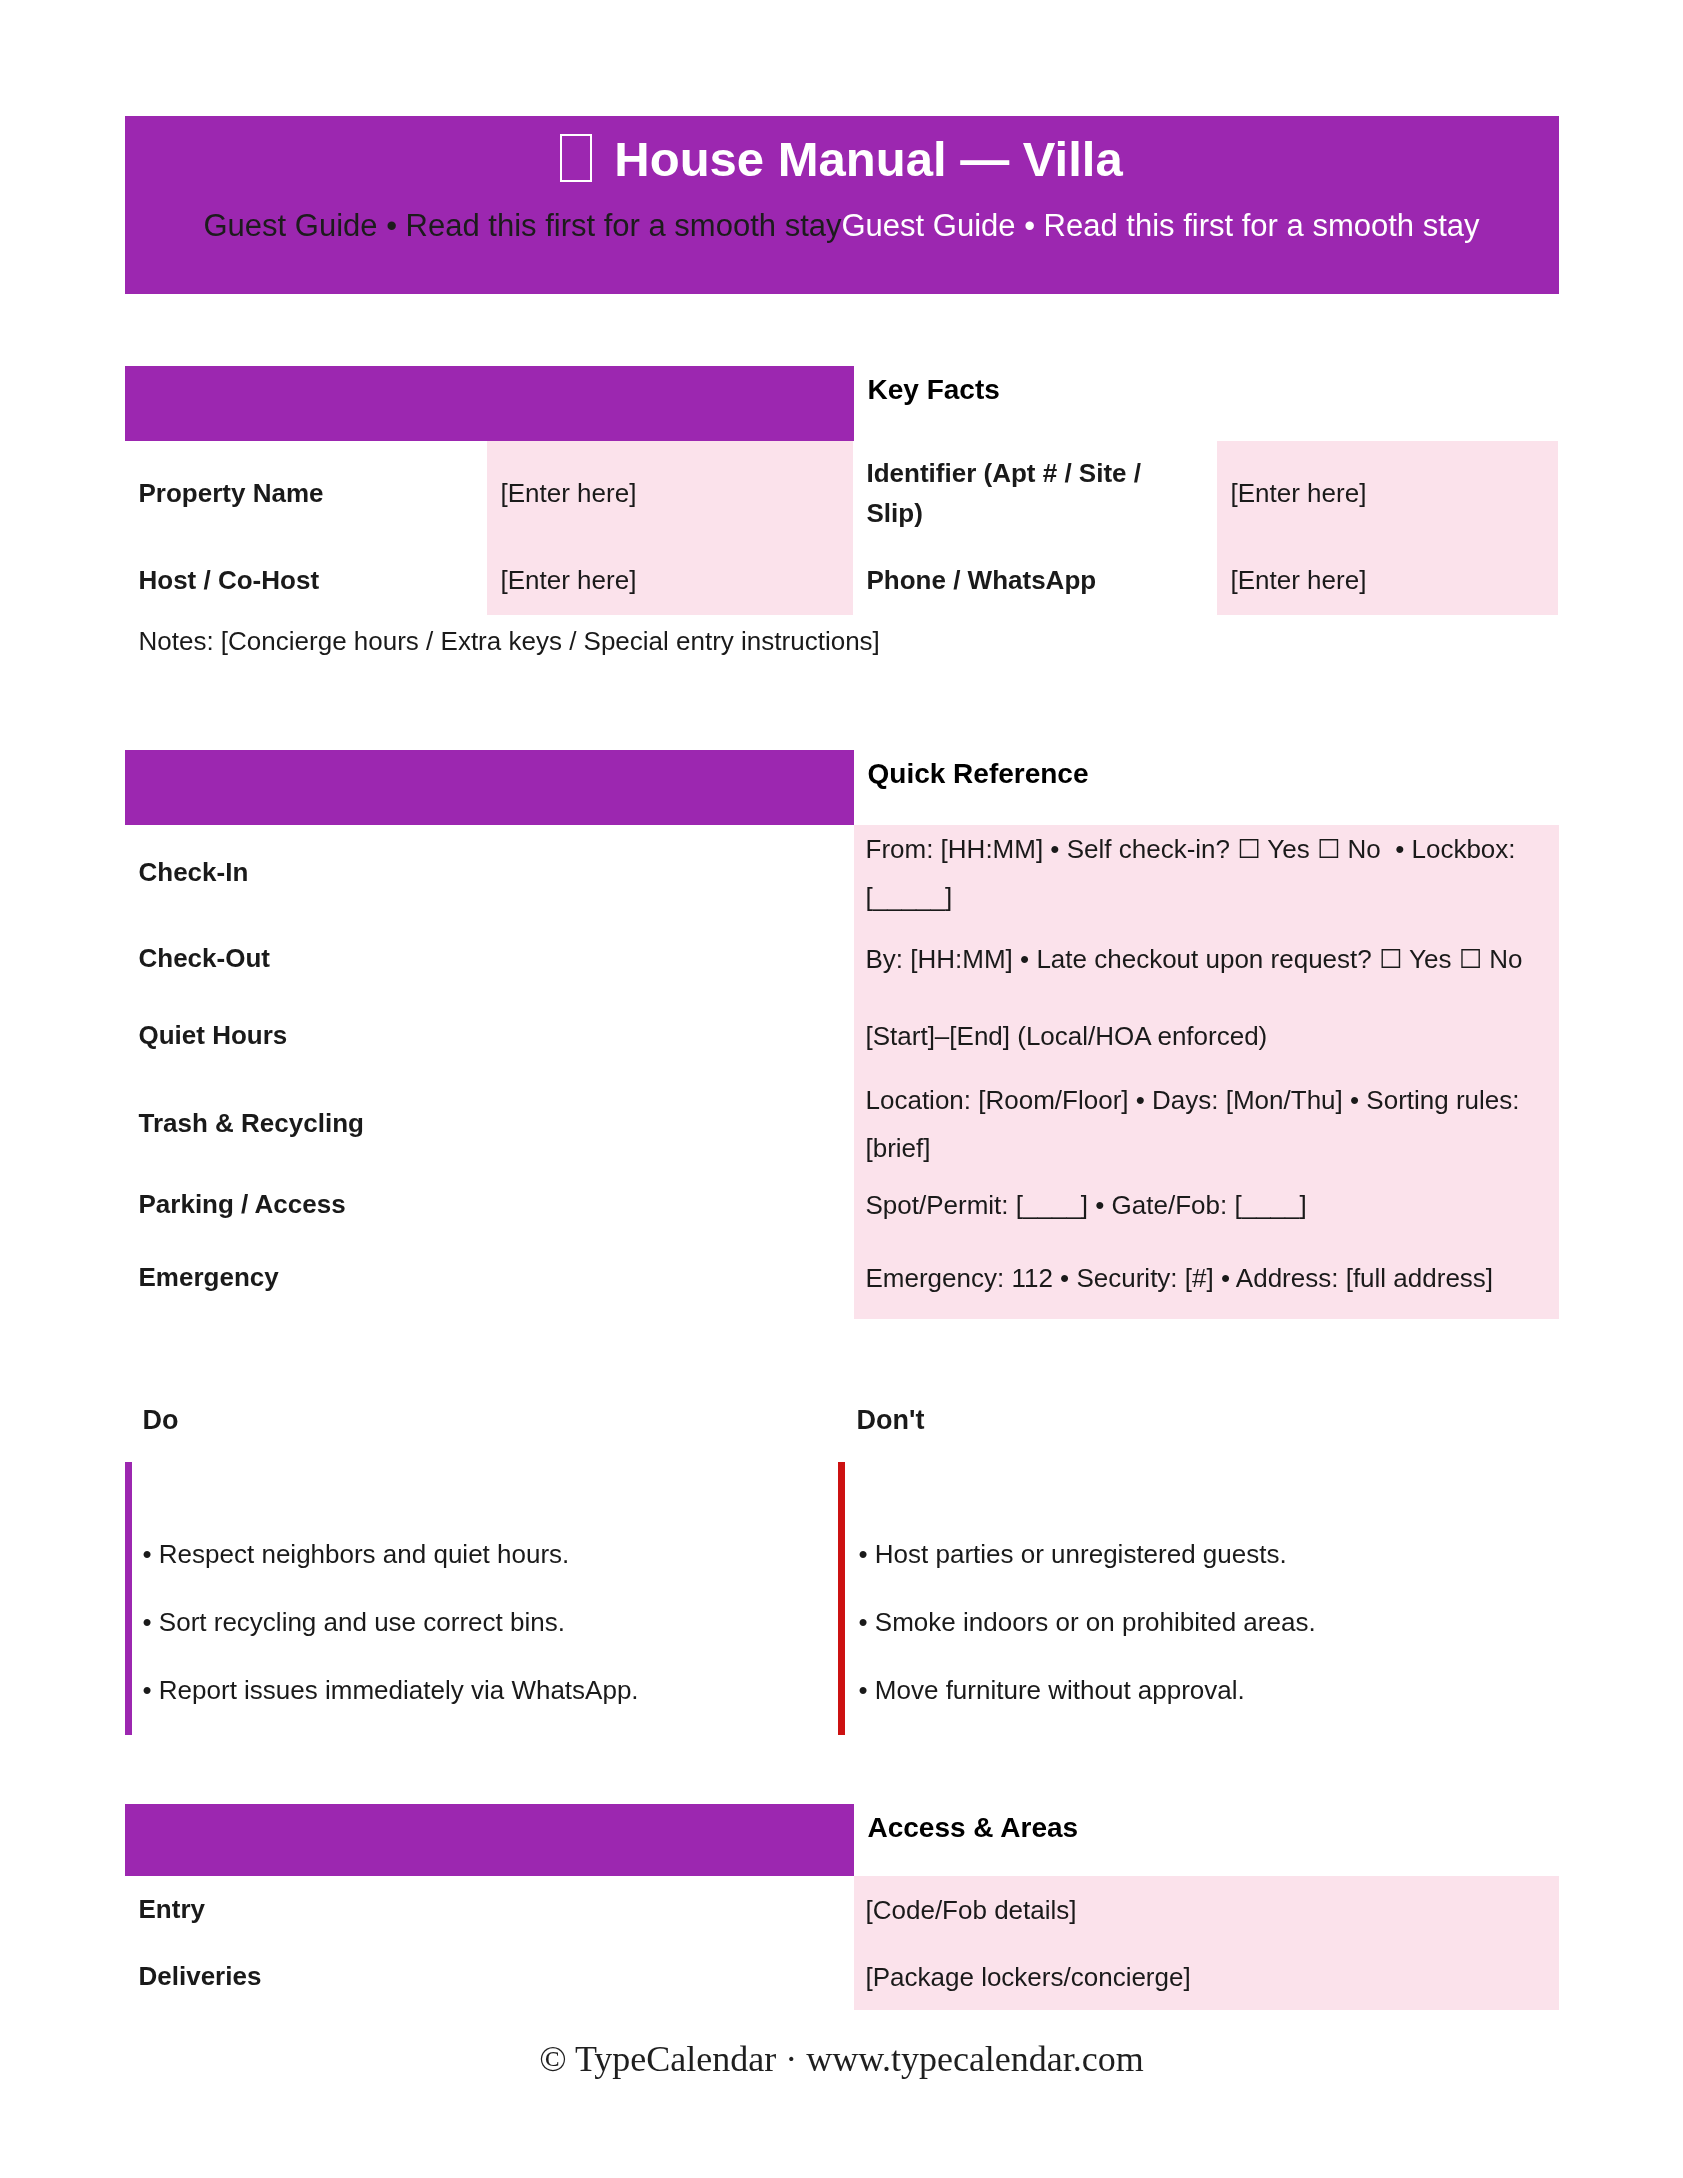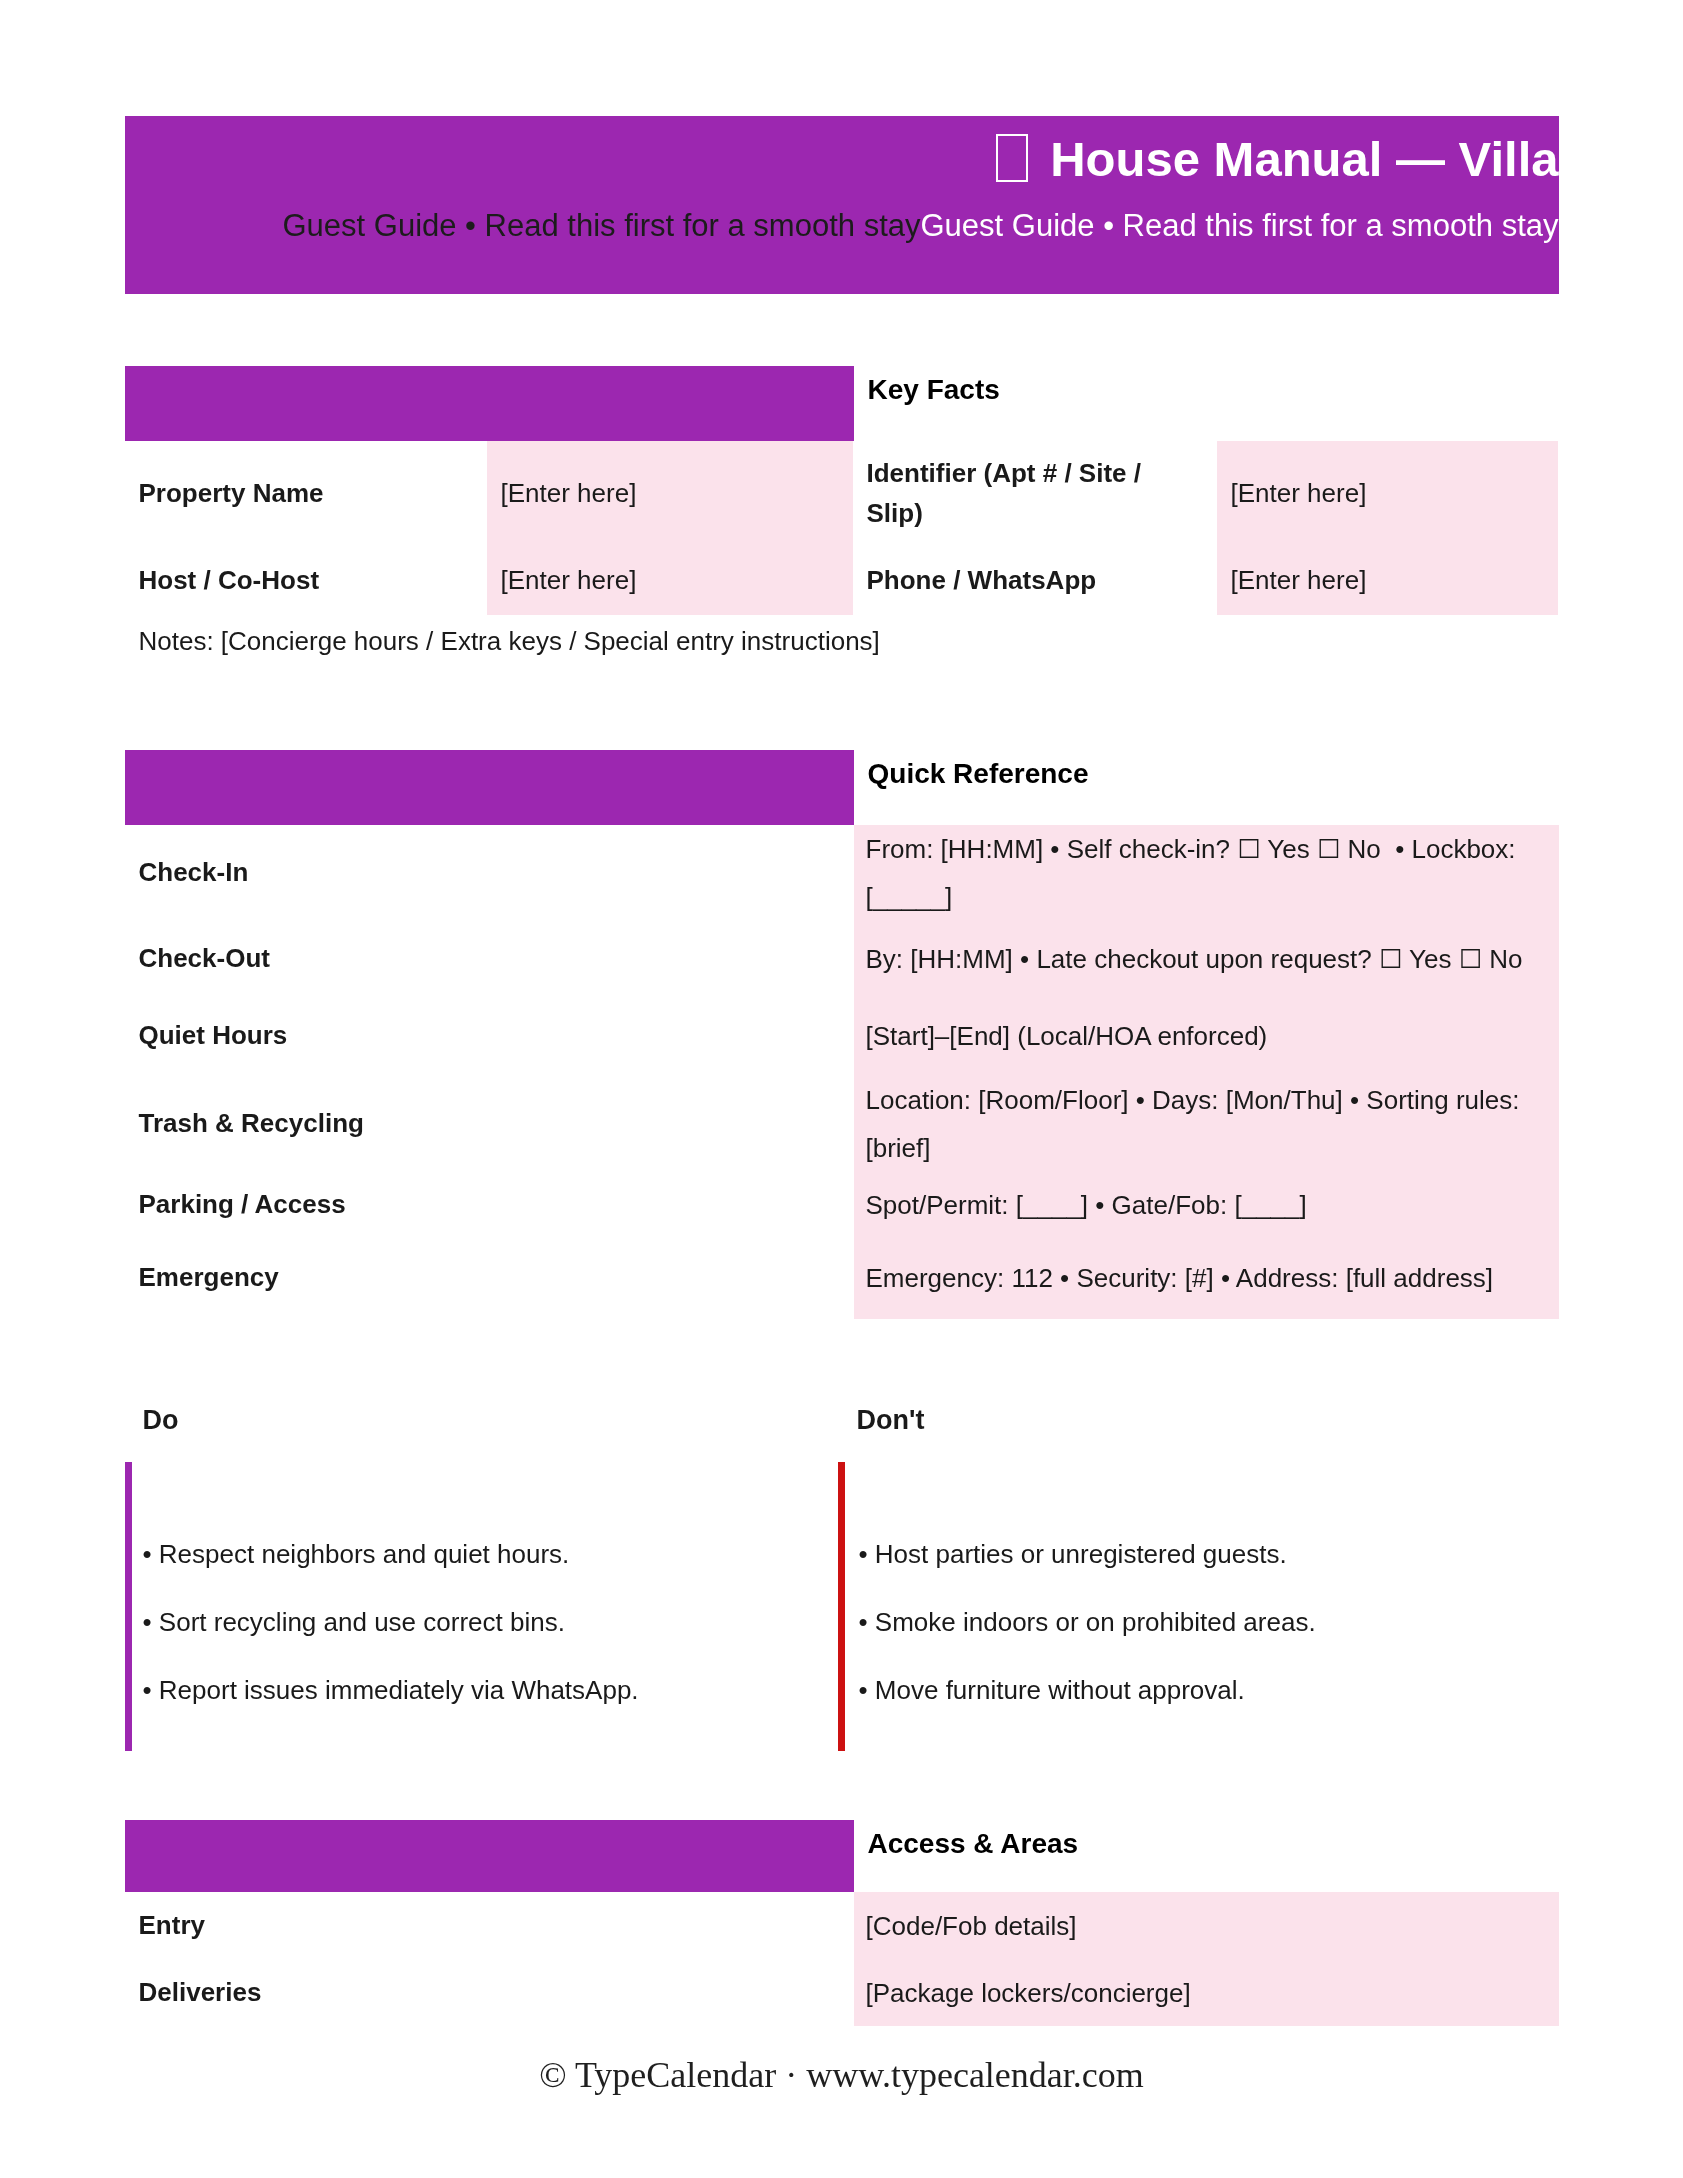--- a/index.html
+++ b/index.html
@@ -3,21 +3,21 @@
 <meta charset="utf-8">
 <style>
   html,body{margin:0;padding:0;background:#e8e8e8;}
   .page{
     position:relative;width:1683px;height:2178px;background:#ffffff;
     font-family:"Liberation Sans","DejaVu Sans",sans-serif;color:#1a1a1a;
     font-size:26px;overflow:hidden;margin:0 auto;
   }
   .content{width:1434px;margin:0 auto;}
   
-  .banner{margin-top:116px;height:178px;background:#9c27b0;text-align:right;color:#fff;}
+  .banner{margin-top:116px;height:178px;background:#9c27b0;text-align:center;color:#fff;}
   .banner-title{padding-top:16px;font-size:49px;font-weight:bold;line-height:55px;}
   .tofu{display:inline-block;width:28px;height:44px;border:2px solid #ffffff;margin-right:22px;vertical-align:-6px;}
   .banner-sub{margin-top:22px;font-size:31px;line-height:34px;}
   .sub-dark{color:#1c1c1c;}
   .sub-light{color:#ffffff;}
   
   .sec-header{display:flex;align-items:stretch;}
   .sec-block{width:729px;background:#9c27b0;flex:none;}
   .sec-title{flex:1;padding:8px 0 0 14px;font-size:28px;font-weight:bold;color:#000;}
   
@@ -44,21 +44,21 @@
   .dd-col-do{width:713px;flex:none;}
   .dd-col-dont{width:721px;flex:none;}
   .dd-heading{font-size:27px;font-weight:bold;line-height:36px;}
   .dd-col-do .dd-heading{padding-left:18px;}
   .dd-col-dont .dd-heading{padding-left:19px;}
   .quote{margin-top:24px;padding:74px 0 27px 0;}
   .quote-do{border-left:7px solid #9c27b0;padding-left:11px;}
   .quote-dont{border-left:7px solid #cc1111;padding-left:14px;}
   .quote li{list-style:none;line-height:36px;margin:0 0 32px 0;}
   .quote ul{margin:0;padding:0;}
-  .quote li:last-child{margin-bottom:16px;}
+  .quote li:last-child{margin-bottom:0;}
   
   .aa{margin-top:69px;}
   .aa .sec-block{height:72px;}
   
   .footer{margin-top:30px;text-align:center;font-family:"Liberation Serif","DejaVu Serif",serif;
           font-size:36px;line-height:38px;color:#1f1f1f;}
 </style>
 </head>
 <body>
 

